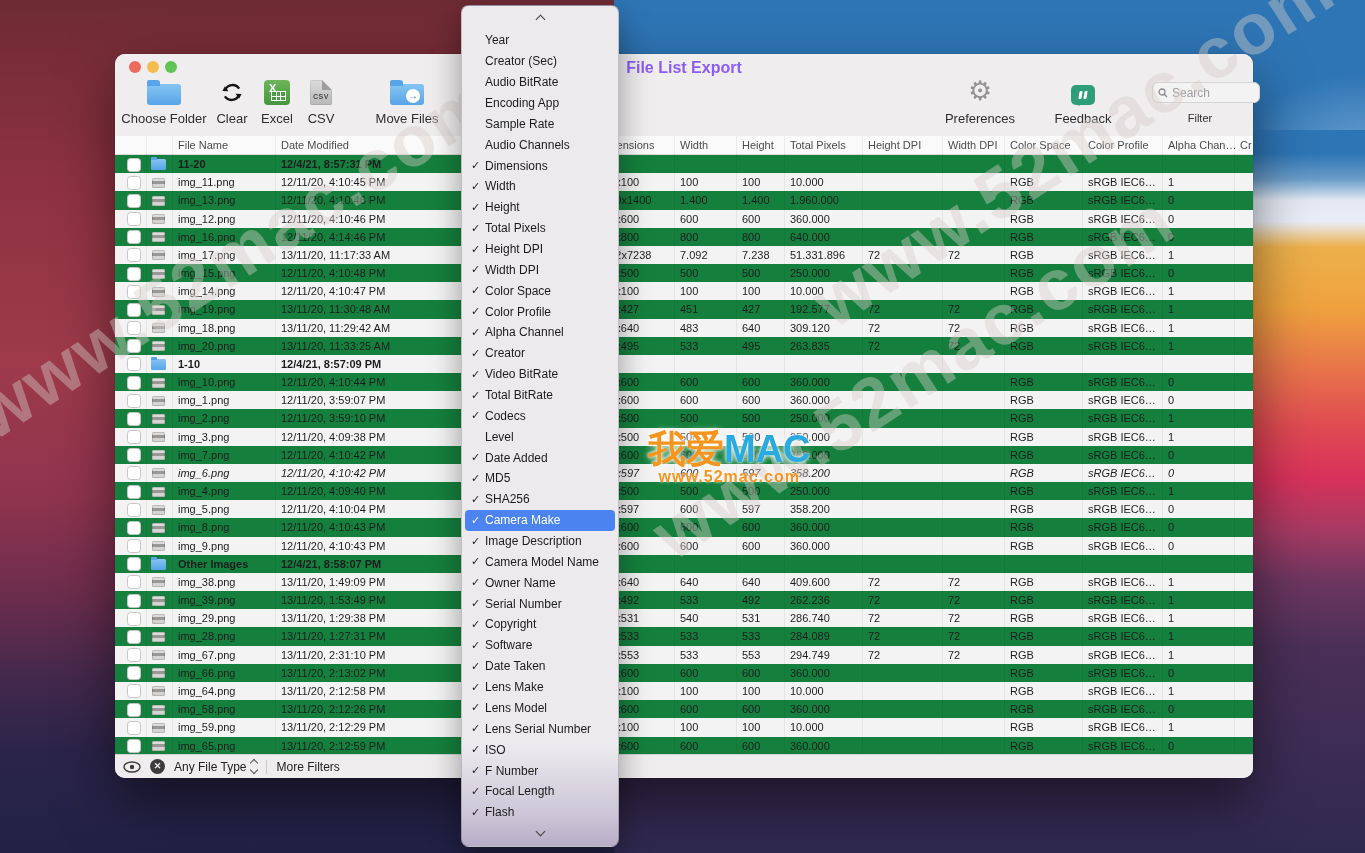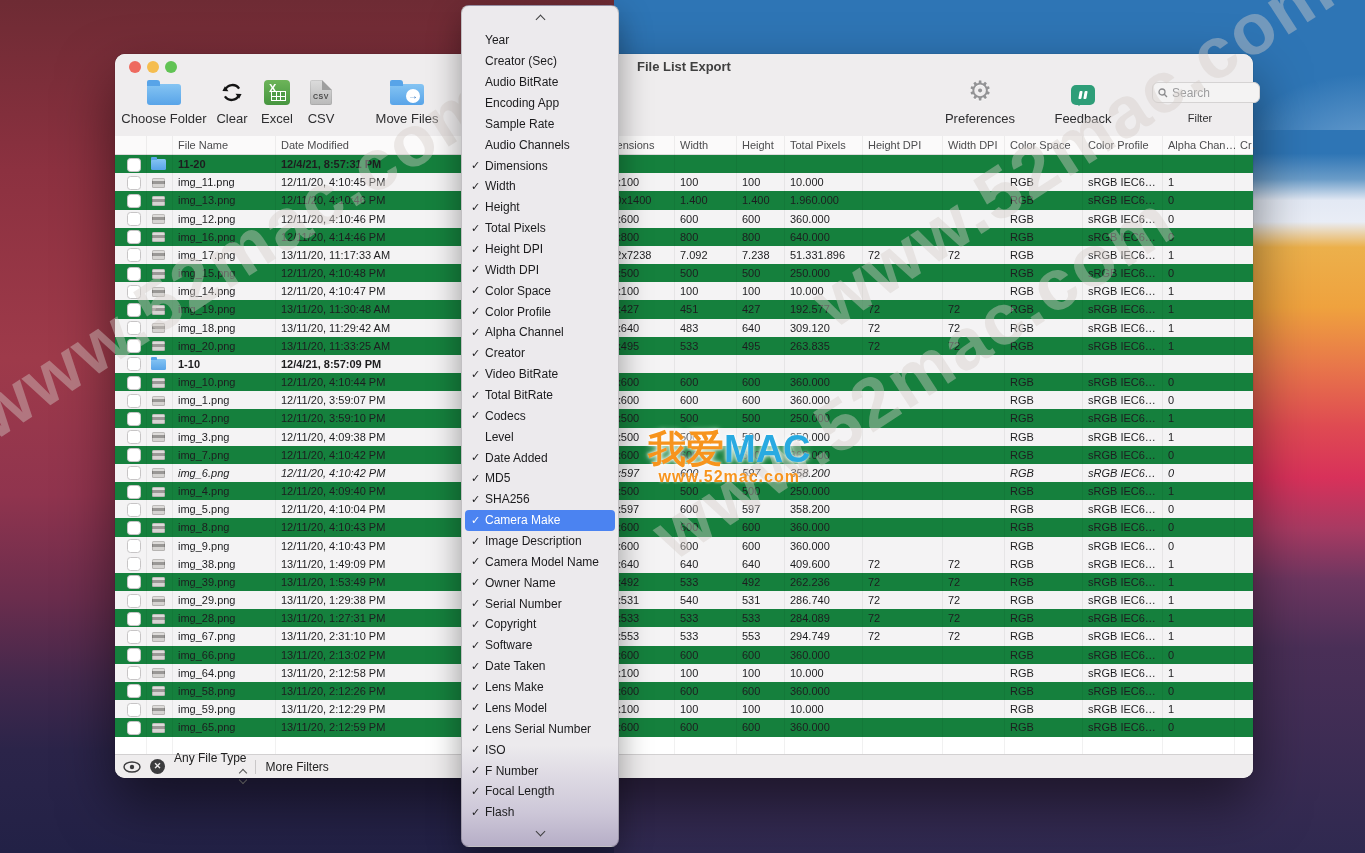--- a/index.html
+++ b/index.html
@@ -24,22 +24,22 @@
   .logo-main .cjk{color:#f7941d;} .logo-main .lat{color:#29aae1;}
   .logo-sub{font-size:16px;font-weight:bold;color:#f7941d;letter-spacing:1px;
     text-shadow:0 0 3px #fff;}
   
   .window{position:absolute;left:115px;top:54px;width:1138px;height:724px;z-index:10;
     background:#fff;border-radius:10px;box-shadow:0 25px 55px rgba(0,0,0,.5),0 0 1px rgba(0,0,0,.5);}
   .chrome{position:absolute;left:0;top:0;right:0;height:82px;background:#efedee;
     border-radius:10px 10px 0 0;border-bottom:1px solid #d4d2d3;}
   .tl{position:absolute;top:7px;width:12px;height:12px;border-radius:50%;}
   .tl.red{left:14px;background:#ee6a5f;} .tl.yellow{left:32px;background:#f5bd4f;} .tl.green{left:50px;background:#61c354;}
-  .win-title{position:absolute;top:5px;left:0;right:0;text-align:center;font-size:13px;
-    font-weight:bold;color:#404040;}
+  .win-title{position:absolute;top:5px;left:0;right:0;text-align:center;font-size:16px;
+    font-weight:bold;color:#8b5cf6;}
   .tb-item{position:absolute;top:26px;width:96px;display:flex;flex-direction:column;
     align-items:center;justify-content:flex-end;height:46px;cursor:default;}
   .tb-label{font-size:13px;color:#2e2e30;margin-top:6px;}
   
   .i-folder{position:relative;width:34px;height:24px;background:linear-gradient(180deg,#85c4f3,#58a4e8);
     border-radius:3px;margin-top:4px;}
   .i-folder::before{content:"";position:absolute;left:0;top:-4px;width:13px;height:6px;
     background:#58a4e8;border-radius:2px 3px 0 0;}
   .i-move .badge{position:absolute;right:4px;top:5px;width:14px;height:14px;border-radius:50%;
     background:#fff;color:#2f74c0;font-size:10px;font-weight:bold;line-height:14px;text-align:center;}
@@ -97,21 +97,21 @@
     background:#58a4e8;border-radius:1px 1px 0 0;}
   .ic-img{position:absolute;left:37px;top:4.5px;width:13px;height:10px;border-radius:1.5px;
     background:linear-gradient(180deg,#dedcda 0 30%,#9a9896 30% 62%,#d6d4d2 62%);
     box-shadow:inset 0 0 0 1px rgba(0,0,0,.15);}
   
   .filterbar{position:absolute;left:0;right:0;bottom:0;height:23px;background:#efedee;
     border-top:1px solid #d2d0d1;border-radius:0 0 10px 10px;display:flex;align-items:center;
     padding-left:8px;gap:9px;font-size:12px;color:#222;}
   .xcirc{width:15px;height:15px;border-radius:50%;background:#3c3c3e;color:#efedee;font-size:9px;
     line-height:15px;text-align:center;font-weight:bold;}
-  .ftype{display:flex;align-items:flex-end;gap:5px;flex-direction:column;}
+  .ftype{display:flex;align-items:flex-start;gap:5px;}
   .stack{display:flex;flex-direction:column;gap:1px;}
   .chev{display:inline-block;width:5px;height:5px;border-right:1.6px solid #555;border-bottom:1.6px solid #555;}
   .chev.up{transform:rotate(-135deg);} .chev.down{transform:rotate(45deg);}
   .vdiv{width:1px;height:14px;background:#c9c7c8;}
   
   .menu{position:absolute;left:461px;top:5px;width:156px;height:840px;z-index:40;
     background:linear-gradient(180deg,#eceaed 0%,#eceaed 88%,#cdc7d8 96%,#b6aec7 100%);
     border:1px solid rgba(0,0,0,.18);border-radius:8px;
     box-shadow:0 12px 32px rgba(0,0,0,.38);}
   .m-scroll{position:absolute;left:0;right:0;height:18px;display:flex;align-items:center;justify-content:center;}
@@ -588,20 +588,37 @@
         <span class="cell c-width">600</span>
         <span class="cell c-height">600</span>
         <span class="cell c-tpx">360.000</span>
         <span class="cell c-hdpi"></span>
         <span class="cell c-wdpi"></span>
         <span class="cell c-cspace">RGB</span>
         <span class="cell c-cprofile">sRGB IEC6…</span>
         <span class="cell c-alpha">0</span>
         <span class="cell c-cr"></span>
       </div>
+      <div class="trow folder" style="height: 18.1818px;">
+        <span class="cb"></span>
+        <span class="ic-folder"></span>
+        <span class="cell c-name">Other Images</span>
+        <span class="cell c-date">12/4/21, 8:58:07 PM</span>
+        <span class="cell c-kind">Folder</span>
+        <span class="cell c-dims"></span>
+        <span class="cell c-width"></span>
+        <span class="cell c-height"></span>
+        <span class="cell c-tpx"></span>
+        <span class="cell c-hdpi"></span>
+        <span class="cell c-wdpi"></span>
+        <span class="cell c-cspace"></span>
+        <span class="cell c-cprofile"></span>
+        <span class="cell c-alpha"></span>
+        <span class="cell c-cr"></span>
+      </div>
       <div class="trow alt" style="height: 18.1818px;">
         <span class="cb"></span>
         <span class="ic-img"></span>
         <span class="cell c-name">img_38.png</span>
         <span class="cell c-date">13/11/20, 1:49:09 PM</span>
         <span class="cell c-kind">Png Image</span>
         <span class="cell c-dims">640x640</span>
         <span class="cell c-width">640</span>
         <span class="cell c-height">640</span>
         <span class="cell c-tpx">409.600</span>

